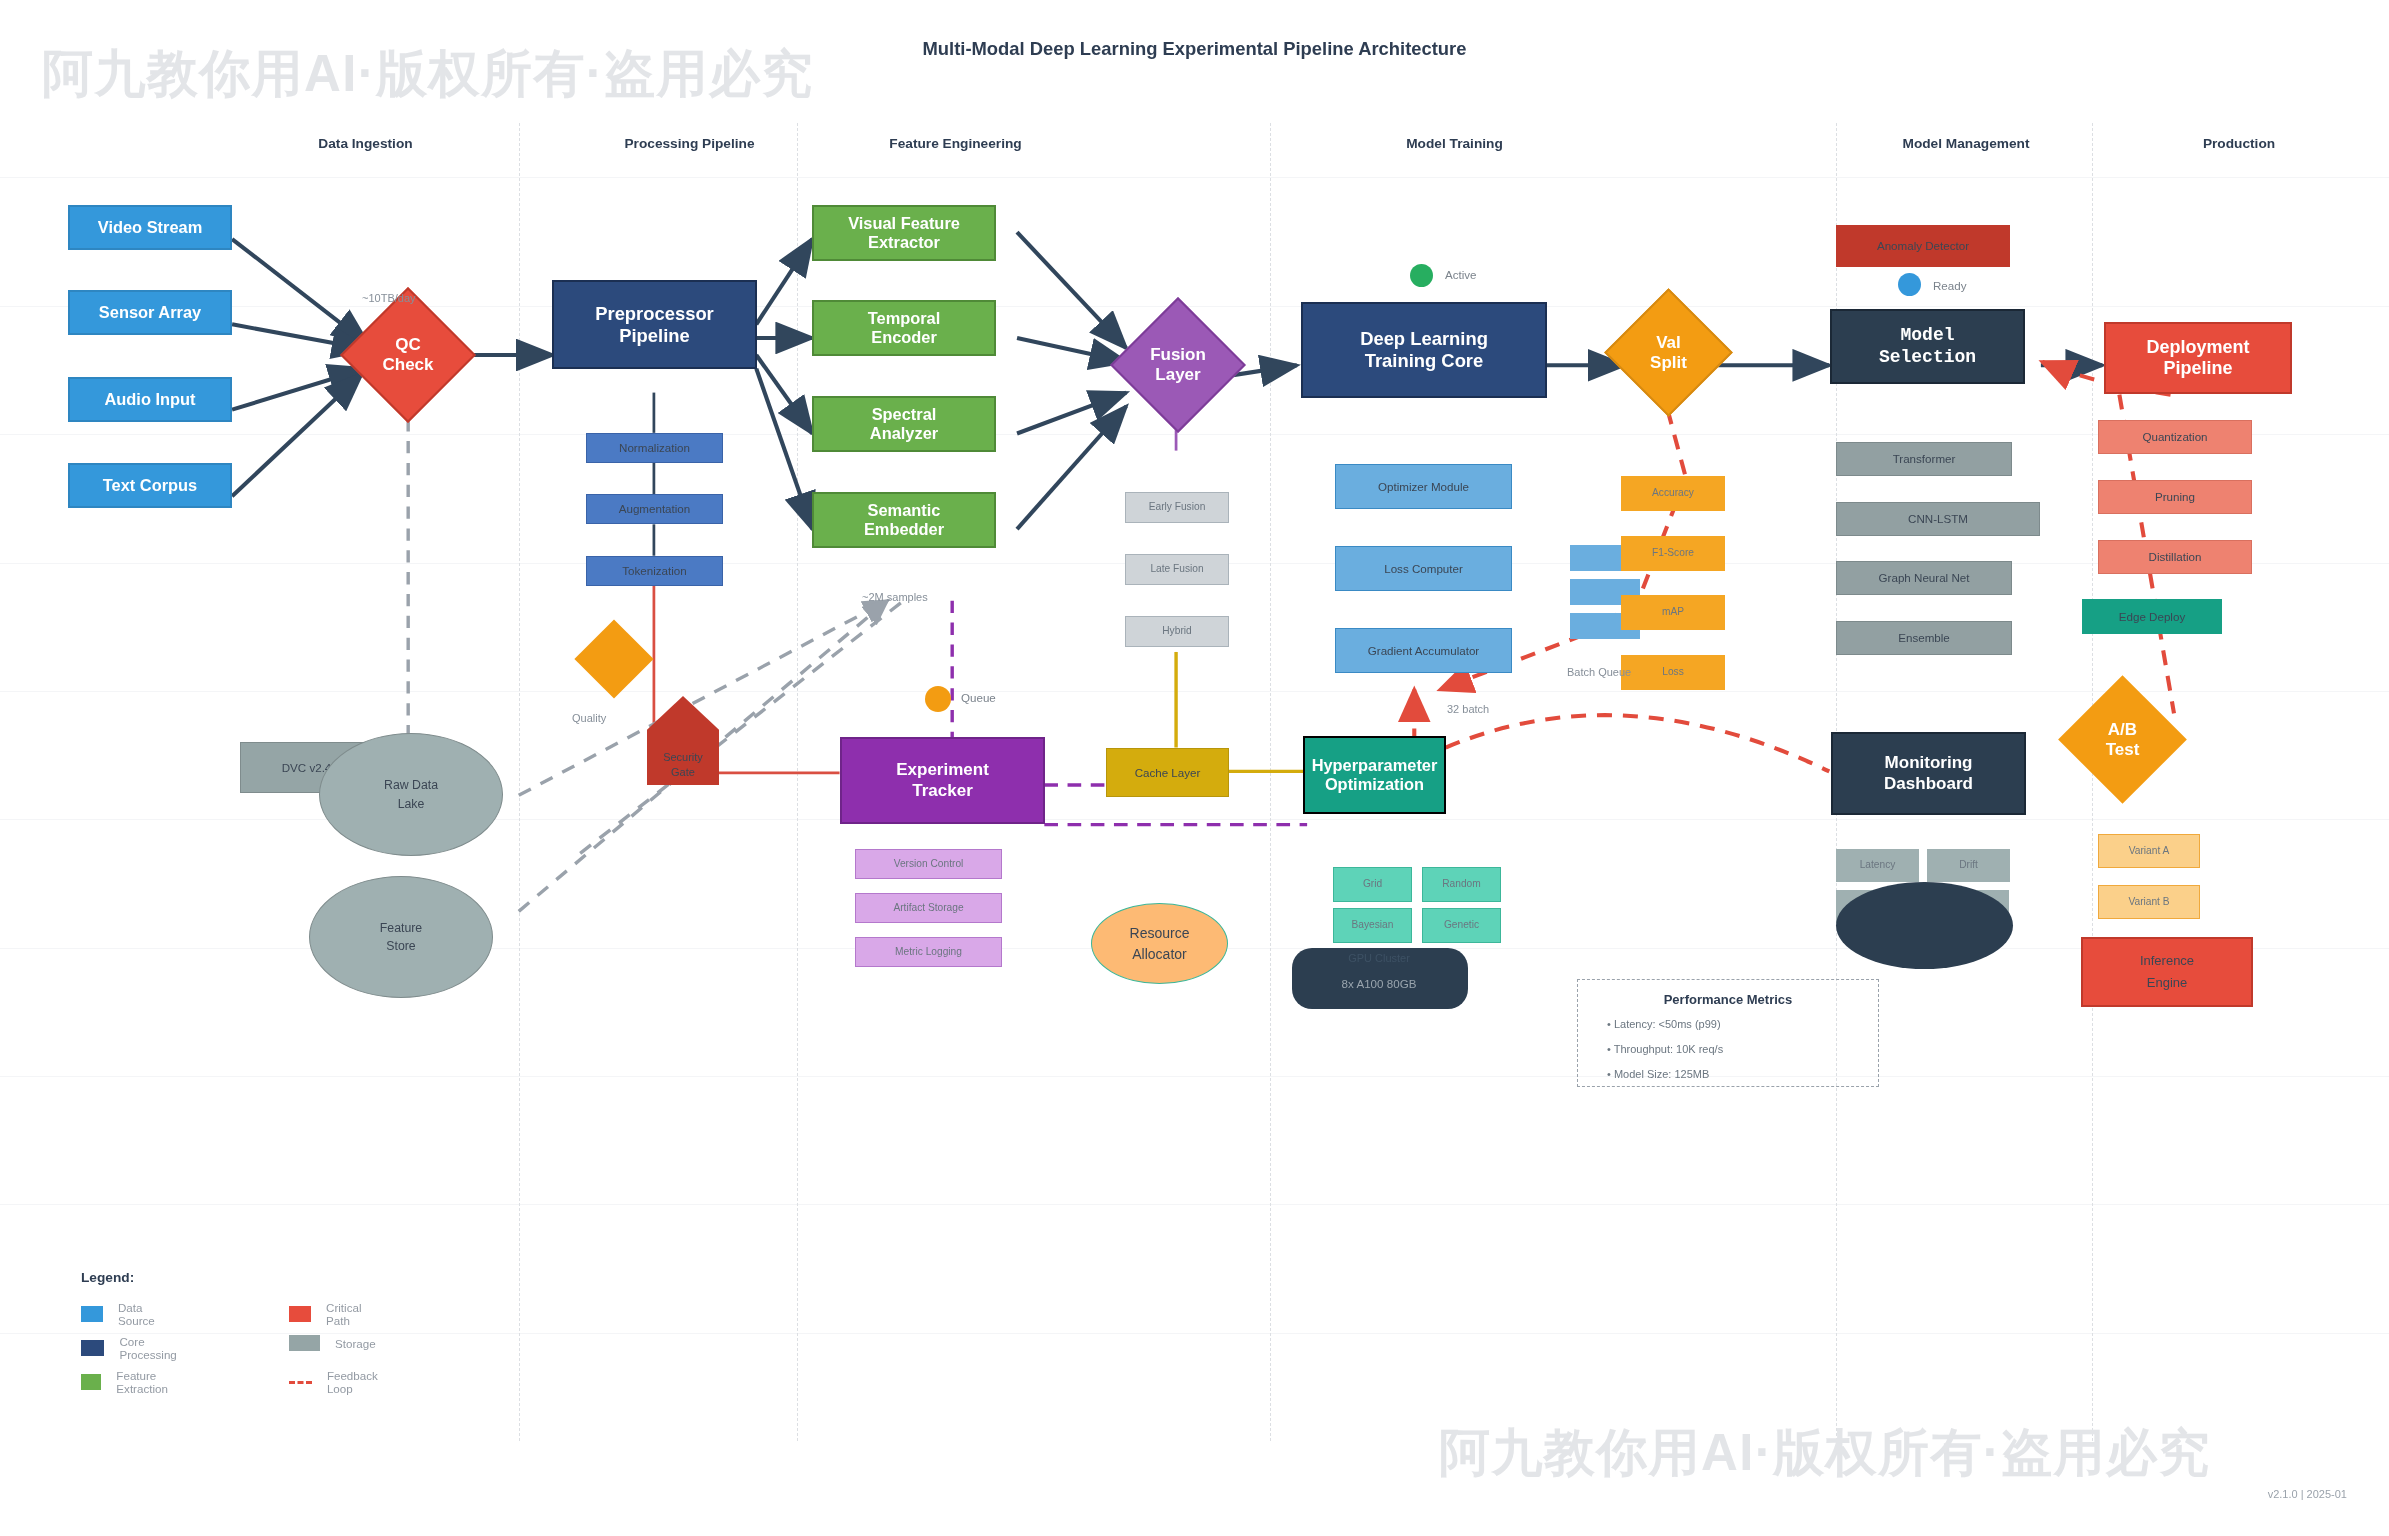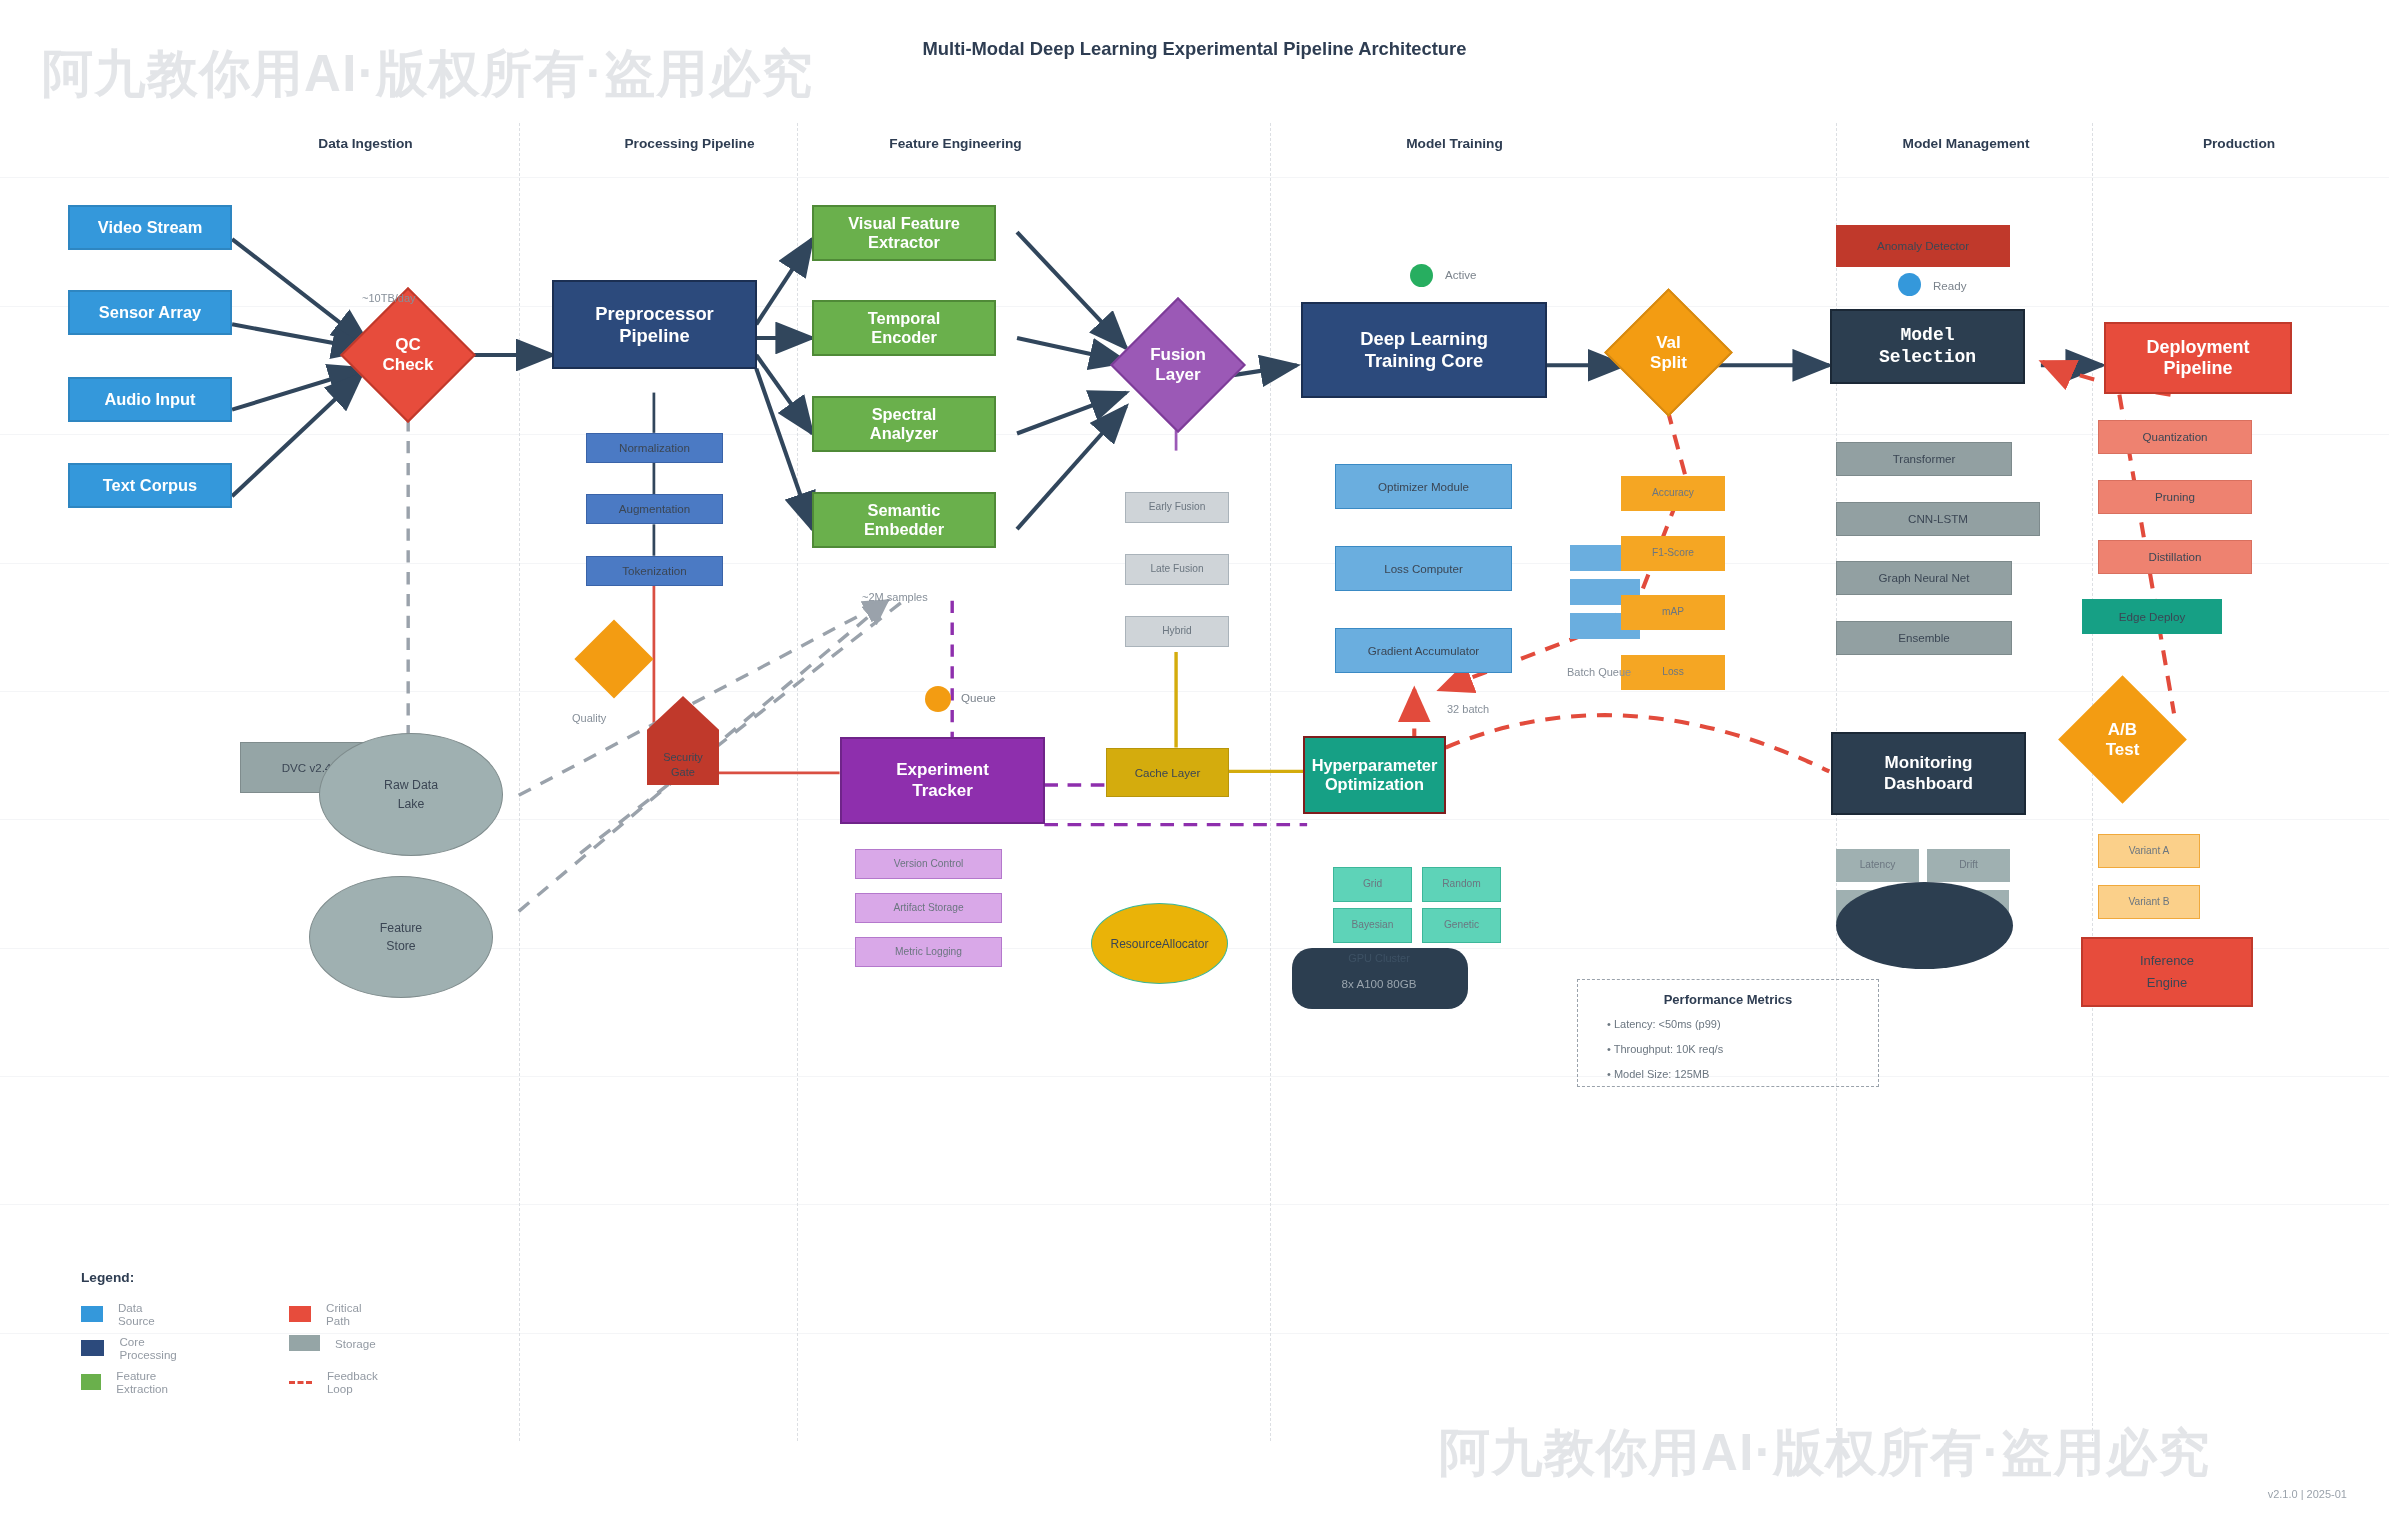--- a/index.html
+++ b/index.html
@@ -301,21 +301,21 @@
     <span>Layer</span>
   </div>
 </div>
 
 <div class="node tiny abs" style="left:1125px;top:492px;width:104px;height:31px;background:#cfd4d8;border:1.4px solid #aab3ba;">Early Fusion</div>
 <div class="node tiny abs" style="left:1125px;top:554px;width:104px;height:31px;background:#cfd4d8;border:1.4px solid #aab3ba;">Late Fusion</div>
 <div class="node tiny abs" style="left:1125px;top:616px;width:104px;height:31px;background:#cfd4d8;border:1.4px solid #aab3ba;">Hybrid</div>
 
 <div class="node sub abs" style="left:1106px;top:748px;width:123px;height:49px;background:#d4ac0d;border:1.4px solid #b7950b;color:#3b4654;">Cache Layer</div>
 
-<div class="ellipse" style="left:1091px;top:903px;width:137px;height:81px;background:#eab308;border:1.4px solid #3cb79a;color:#3b4654;font-size:12px;flex-direction:row;">
+<div class="ellipse" style="left:1091px;top:903px;width:137px;height:81px;background:#fdba74;border:1.4px solid #3cb79a;color:#3b4654;font-size:14px;flex-direction:column;">
   <span>Resource</span>
   <span>Allocator</span>
 </div>
 
 <div class="dot" style="left:1410px;top:264px;width:23px;height:23px;background:#27ae60;"></div>
 <div class="dot-label" style="left:1445px;top:268px;">Active</div>
 
 <div class="node main abs" style="left:1301px;top:302px;width:246px;height:96px;background:#2c4a7c;border:2px solid #1b2f52;flex-direction:column;">
   <span>Deep Learning</span>
   <span>Training Core</span>
@@ -337,21 +337,21 @@
     <span>Val</span><br>
     <span>Split</span>
   </div>
 </div>
 
 <div class="node tiny abs" style="left:1621px;top:476px;width:104px;height:35px;background:#f5a623;">Accuracy</div>
 <div class="node tiny abs" style="left:1621px;top:536px;width:104px;height:35px;background:#f5a623;">F1-Score</div>
 <div class="node tiny abs" style="left:1621px;top:595px;width:104px;height:35px;background:#f5a623;">mAP</div>
 <div class="node tiny abs" style="left:1621px;top:655px;width:104px;height:35px;background:#f5a623;text-align:right;">Loss</div>
 
-<div class="node main abs" style="left:1303px;top:736px;width:143px;height:78px;background:#16a085;border:2px solid #7f1d1d;flex-direction:column;font-size:16.4px;">
+<div class="node main abs" style="left:1303px;top:736px;width:143px;height:78px;background:#16a085;border:2px solid #000000;flex-direction:column;font-size:16.4px;">
   <span>Hyperparameter</span>
   <span>Optimization</span>
 </div>
 <div class="node tiny abs" style="left:1333px;top:867px;width:79px;height:35px;background:#5ed3b8;border:1.4px solid #3cb79a;">Grid</div>
 <div class="node tiny abs" style="left:1422px;top:867px;width:79px;height:35px;background:#5ed3b8;border:1.4px solid #3cb79a;">Random</div>
 <div class="node tiny abs" style="left:1333px;top:908px;width:79px;height:35px;background:#5ed3b8;border:1.4px solid #3cb79a;">Bayesian</div>
 <div class="node tiny abs" style="left:1422px;top:908px;width:79px;height:35px;background:#5ed3b8;border:1.4px solid #3cb79a;">Genetic</div>
 
 <div class="abs" style="left:1292px;top:948px;width:176px;height:61px;background:#2c3e50;border-radius:20px;">
   <div class="abs" style="left:0;top:4.1px;width:174px;text-align:center;font-size:11px;color:#3d5164;">GPU Cluster</div>

